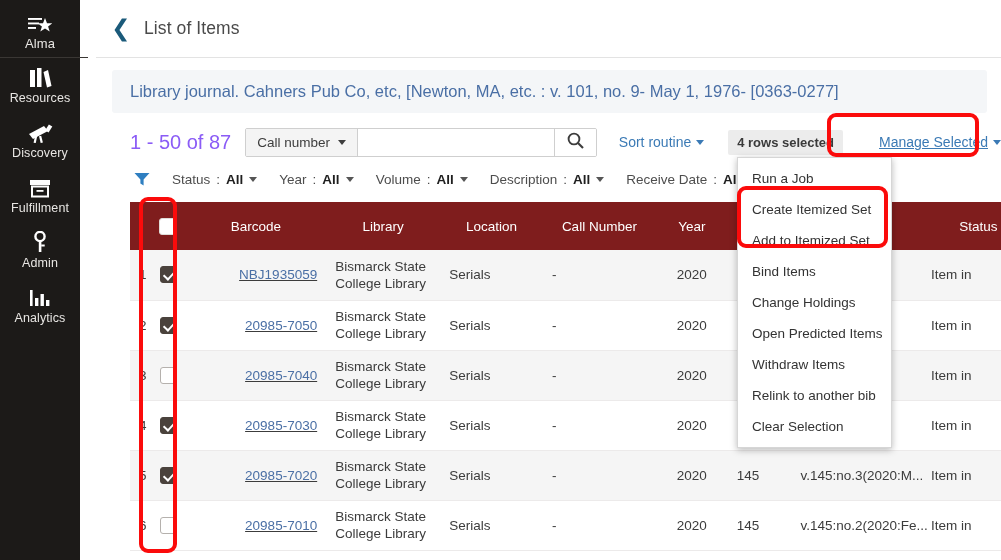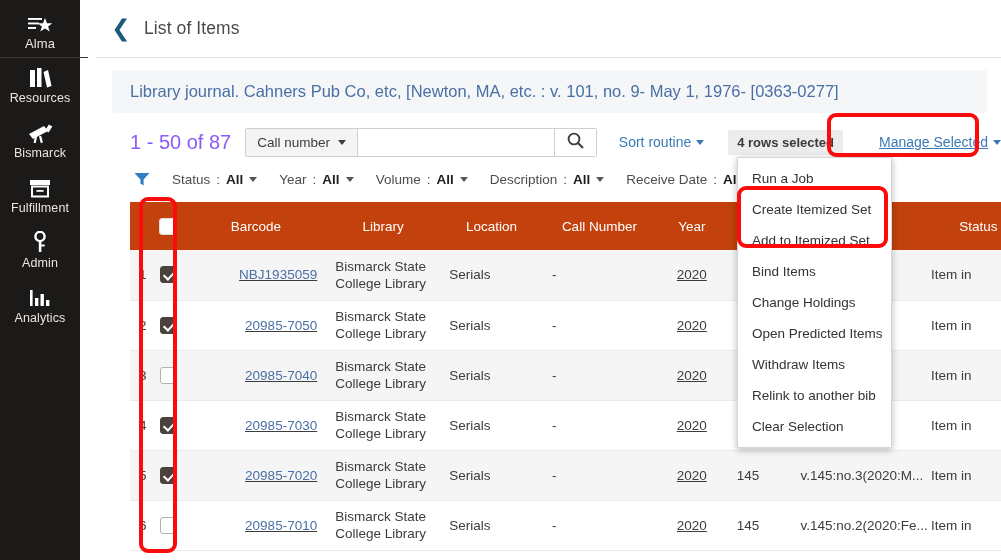--- a/index.html
+++ b/index.html
@@ -123,21 +123,21 @@
     font-size: 13.5px; color: #4d4d4d; display: flex; align-items: center; gap: 6px;
     cursor: pointer; white-space: nowrap;
   }
   .facet b { color: #1f1f1f; font-size: 13.5px; }
   .facet .caret { color: #555; }
 
   
   .table-wrap { margin-left: 34px; margin-top: 6px; }
   table.items { border-collapse: collapse; width: 905px; table-layout: fixed; }
   table.items thead th {
-    background: #c2410c; color: #ffffff; font-size: 13.5px; font-weight: normal;
+    background: #7f1d1d; color: #ffffff; font-size: 13.5px; font-weight: normal;
     height: 48px; text-align: center; padding: 0 6px; white-space: nowrap;
   }
   table.items tbody td {
     height: 50px; font-size: 13.5px; color: #3c3c3c; padding: 0 9px;
     border-bottom: 1px solid #eceaea; vertical-align: middle;
   }
   tbody tr.odd td { background: #f5f5f5; }
   tbody tr.even td { background: #ffffff; }
   td.c-num { width: 20px; text-align: right; padding: 0 2px 0 4px; color: #4a4a4a; font-size: 13px;}
   th.c-chk, td.c-chk { width: 34px; text-align: center; padding: 0; }
@@ -145,21 +145,21 @@
   .col-barcode { width: 137px; text-align: center; }
   .col-library { width: 111px; }
   .col-location { width: 100px; }
   .col-callnumber { width: 110px; }
   .col-year { width: 70px; text-align: center; }
   .col-vol { width: 62px; }
   .col-desc { width: 127px; }
   .col-status { width: 110px; }
   td.barcode-cell { text-align: right; text-decoration: underline; }
   td.barcode-cell a { color: #4a6fa5; text-decoration: none; cursor: pointer; font-size: 13.5px; }
-  td.year-cell { text-align: center; text-decoration: underline; }
+  td.year-cell { text-align: center; }
   .lib-2line { line-height: 17px; }
 
   
   .cb {
     width: 17px; height: 17px; border-radius: 3px; display: inline-block;
     border: 1px solid #b5b1ad; background: #fff; position: relative; cursor: pointer;
     vertical-align: middle;
   }
   .cb.checked { background: #4a423c; border-color: #4a423c; }
   .cb.checked::after {
@@ -223,21 +223,21 @@
 
     <div class="sidebar-item">
       <span class="ico">
         <svg width="26" height="20" viewBox="0 0 26 20">
           <path d="M2 11 L17 3 L21 8 L6 16 Z" fill="#fff"></path>
           <rect x="8" y="13" width="2.2" height="7" fill="#fff" transform="rotate(12 9 13)"></rect>
           <rect x="12" y="13" width="2.2" height="7" fill="#fff" transform="rotate(-14 13 13)"></rect>
           <rect x="20" y="2" width="4" height="7" fill="#fff" transform="rotate(32 22 5)"></rect>
         </svg>
       </span>
-      <span class="lbl">Bismarck</span>
+      <span class="lbl">Discovery</span>
     </div>
 
     <div class="sidebar-item">
       <span class="ico">
         <svg width="22" height="20" viewBox="0 0 22 20">
           <rect x="1" y="2" width="20" height="5" fill="#fff"></rect>
           <rect x="3" y="8.5" width="16" height="10" fill="none" stroke="#fff" stroke-width="2"></rect>
           <rect x="7.5" y="12" width="7" height="1.8" fill="#fff"></rect>
         </svg>
       </span>

